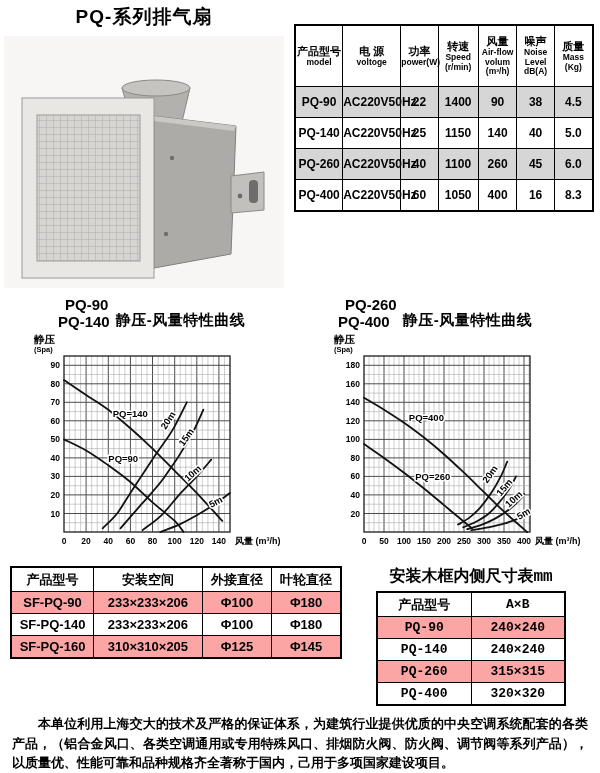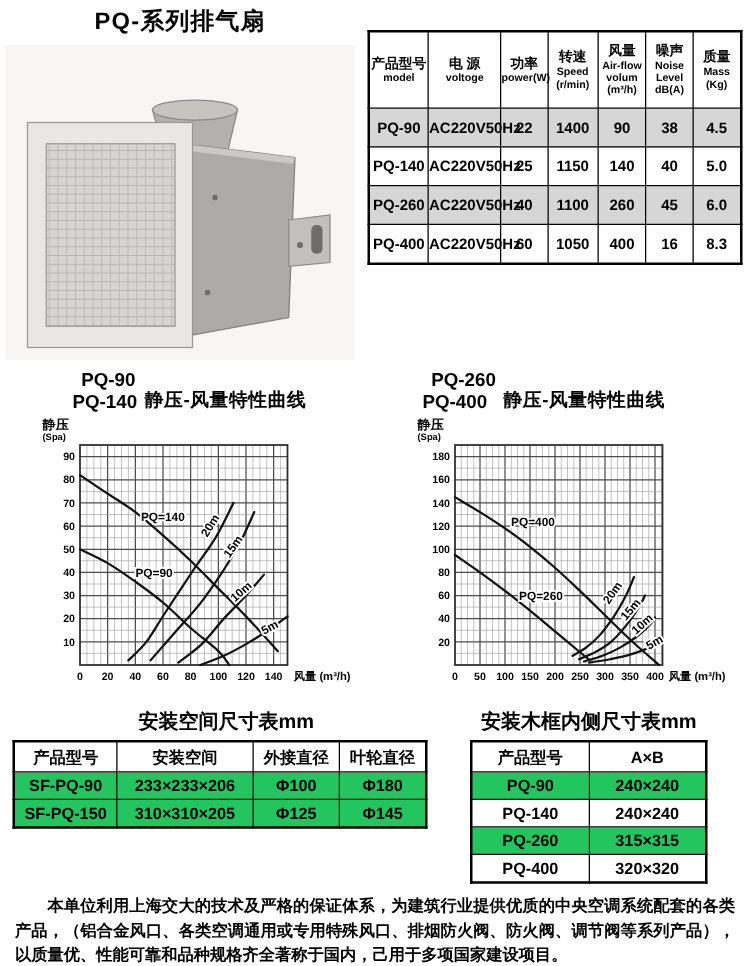--- a/index.html
+++ b/index.html
@@ -28,27 +28,27 @@
   .chart-title-row{display:flex;align-items:flex-end;gap:6px;height:38px;}
   .chart-block.left .chart-title-row{margin-left:58px;}
   .chart-block.right .chart-title-row{margin-left:38px;}
   .chart-models{font-size:15px;line-height:1.1;text-align:left;}
   .chart-models div:first-child{margin-left:7px;}
   .chart-main-title{font-size:15px;margin-bottom:0px;letter-spacing:0.5px;}
   .chart-mount{margin-left:28px;margin-top:2px;}
   
   .tables-section{display:flex;margin-top:10px;}
   .tbl-block-left{width:352px;padding-left:10px;box-sizing:border-box;}
-  .tbl-block-right{width:238px;}
+  .tbl-block-right{width:238px;font-family:Liberation Mono, monospace;}
   .table-title{font-size:16px;text-align:center;margin-bottom:4px;}
   .dim-table{border-collapse:collapse;border:2px solid #000;table-layout:fixed;}
   .dim-table th,.dim-table td{border:1px solid #000;text-align:center;padding:0 2px;font-size:13px;}
   .dim-table th{height:23px;background:#fff;font-size:13px;}
   .dim-table td{height:21px;}
-  .dim-table tr.shaded td{background:#22c55e;}
+  .dim-table tr.shaded td{background:#fca5a5;}
   
   .note{font-size:12.5px;margin:8px 0 0 10px;}
   .footer{font-size:13px;line-height:1.5;margin:8px 12px 0;text-align:justify;text-indent:2em;}
 </style>
 </head>
 <body>
 
 <div class="page">
 
   <div class="top-section">
@@ -356,21 +356,20 @@
             <text transform="translate(159.2,151.8) rotate(-55)" font-size="9.5" font-weight="bold" paint-order="stroke" stroke="#ffffff" stroke-width="3">20m</text>
             <text transform="translate(172.8,164.8) rotate(-50)" font-size="9.5" font-weight="bold" paint-order="stroke" stroke="#ffffff" stroke-width="3">15m</text>
             <text transform="translate(180.8,175.9) rotate(-42)" font-size="9.5" font-weight="bold" paint-order="stroke" stroke="#ffffff" stroke-width="3">10m</text>
             <text transform="translate(191.2,188) rotate(-30)" font-size="9.5" font-weight="bold" paint-order="stroke" stroke="#ffffff" stroke-width="3">5m</text>
           </svg></div>
     </div>
   </div>
 
   <div class="tables-section">
     <div class="tbl-block-left">
-      <div class="table-title">安装空间尺寸表mm</div>
       <table class="dim-table" style="width:332px">
         <colgroup>
             <col style="width:25%">
             <col style="width:33%">
             <col style="width:21%">
             <col style="width:21%">
           </colgroup>
         <thead>
             <tr id="space-thead-row">
               <th>产品型号</th>
@@ -379,22 +378,28 @@
               <th>叶轮直径</th>
             </tr>
           </thead>
         <tbody id="space-tbody">
             <tr class="shaded">
               <td>SF-PQ-90</td>
               <td>233×233×206</td>
               <td>Φ100</td>
               <td>Φ180</td>
             </tr>
-            <tr class="shaded">
-              <td>SF-PQ-150</td>
+            <tr>
+              <td>SF-PQ-140</td>
+              <td>233×233×206</td>
+              <td>Φ100</td>
+              <td>Φ180</td>
+            </tr>
+            <tr class="shaded">
+              <td>SF-PQ-160</td>
               <td>310×310×205</td>
               <td>Φ125</td>
               <td>Φ145</td>
             </tr>
           </tbody>
       </table>
     </div>
     <div class="tbl-block-right">
       <div class="table-title">安装木框内侧尺寸表mm</div>
       <table class="dim-table" style="width:190px;margin:0 auto">

